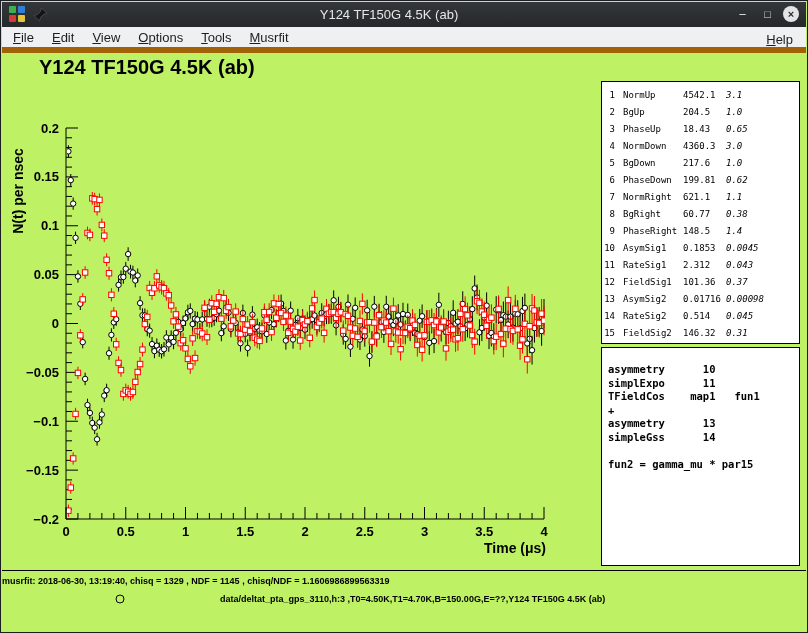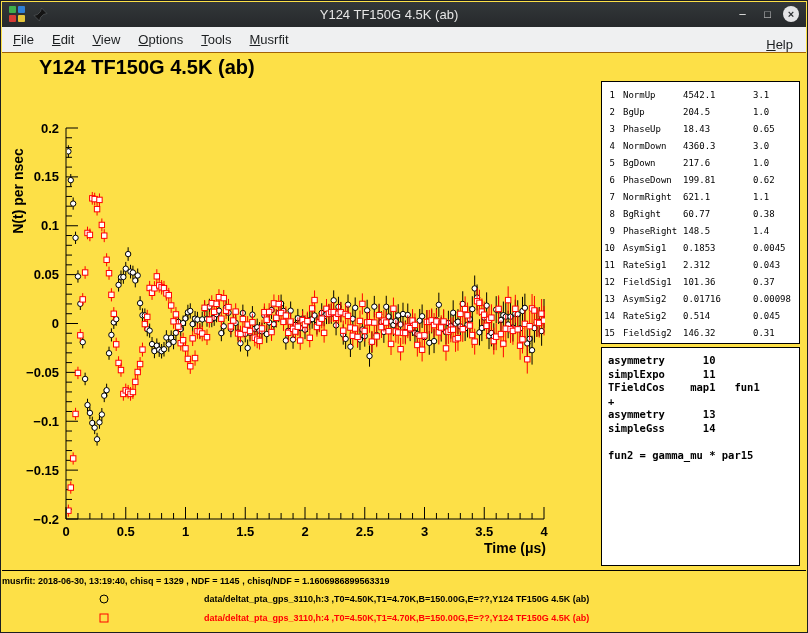--- a/index.html
+++ b/index.html
@@ -1,16 +1,16 @@
 <!DOCTYPE html>
 <html><head>
 <meta charset="utf-8">
 <style>
   html,body{margin:0;padding:0;background:#ffffff;}
-  .window{position:relative;width:808px;height:633px;background:#fde047;border:1px solid #1c1f21;
+  .window{position:relative;width:808px;height:633px;background:#bef264;border:1px solid #1c1f21;
           box-sizing:border-box;overflow:hidden;font-family:"Liberation Sans",sans-serif;}
 
   
   .titlebar{position:absolute;left:1px;top:1px;right:1px;height:25px;background:linear-gradient(#33373a,#26292b);}
   .tb-title{position:absolute;left:60px;right:90px;text-align:center;color:#e6e6e6;font-size:13px;line-height:25px;
             white-space:nowrap;overflow:hidden;}
   .app-icon{position:absolute;left:7px;top:4px;width:17px;height:17px;display:grid;
             grid-template-columns:7px 7px;grid-template-rows:7px 7px;gap:2px;}
   .app-icon i{display:block;border-radius:1px;}
   .app-icon i:nth-child(1){background:#3fae4c;}
@@ -20,50 +20,50 @@
   .pin-icon{position:absolute;left:31px;top:5px;width:15px;height:15px;}
   .tb-btn{position:absolute;top:4px;width:17px;height:17px;display:flex;align-items:center;justify-content:center;
           color:#dfdfdf;font-size:13px;line-height:17px;}
   .btn-min{right:55px;}
   .btn-max{right:30px;font-size:11px;}
   .btn-close{right:7px;width:16px;height:16px;top:4px;background:#e4e4e6;border-radius:50%;
              color:#2b2e31;font-weight:bold;font-size:11px;}
 
   
   .menubar{position:absolute;left:1px;top:26px;right:1px;height:26px;background:#eff0f1;
-           border-bottom:1px solid #a16207;display:flex;align-items:center;padding-left:2px;
+           border-bottom:6px solid #a16207;display:flex;align-items:center;padding-left:2px;
            font-size:13px;color:#1b1e20;box-sizing:border-box;}
   .menu-item{padding:0 9px;height:100%;display:flex;align-items:center;cursor:default;}
   .menu-help{margin-left:auto;margin-right:4px;align-items:flex-end;}
 
   
   .canvas-title{position:absolute;left:38px;top:55px;font-size:20px;font-weight:bold;color:#000;}
   #plot{position:absolute;left:0;top:80px;width:575px;height:490px;}
   .ticklab{font-family:"Liberation Sans",sans-serif;font-size:13px;font-weight:bold;fill:#000;}
   .axtitle{font-family:"Liberation Sans",sans-serif;font-size:14px;font-weight:bold;fill:#000;}
 
   
   .param-box{position:absolute;left:600px;top:80px;width:199px;height:263px;border:1px solid #000;
              background:#fff;box-sizing:border-box;padding-top:5px;
              font-family:"DejaVu Sans Mono",monospace;font-size:9px;color:#000;overflow:hidden;}
   .prow{display:flex;line-height:17px;white-space:pre;}
   .pno{width:13px;text-align:right;flex:none;}
   .pname{margin-left:8px;width:60px;flex:none;}
   .pval{width:42px;text-align:left;flex:none;}
-  .perr{margin-left:28px;flex:none;}
+  .perr{margin-left:1px;flex:none;font-style:italic;}
 
   .theory-box{position:absolute;left:600px;top:346px;width:199px;height:219px;border:1px solid #000;
-              background:#fff;box-sizing:border-box;padding:6px 6px;
+              background:#fff;box-sizing:border-box;padding:15px 6px;
               font-family:"DejaVu Sans Mono",monospace;font-size:10.5px;font-weight:bold;color:#000;overflow:hidden;}
   .tline{white-space:pre;line-height:13.5px;}
 
   
   .hsep{position:absolute;left:1px;right:1px;top:569px;height:1px;background:#000;}
   .status{position:absolute;left:1px;top:575px;font-size:9px;font-weight:bold;color:#000;white-space:nowrap;}
-  .legend-row{position:absolute;left:0;width:780px;height:16px;text-decoration:underline;}
+  .legend-row{position:absolute;left:16px;width:780px;height:16px;text-decoration:underline;}
   .lr1{top:590px;}
   .lr2{top:609px;}
   .lmark{position:absolute;left:97px;top:2px;}
   .llabel{position:absolute;left:203px;top:3px;font-size:9px;font-weight:bold;white-space:nowrap;color:#000;}
   .llabel.red{color:#ff0000;}
 </style>
 </head>
 <body>
 
 <div class="window">
@@ -1062,20 +1062,14 @@
 
   <div class="hsep"></div>
   <div class="status">musrfit: 2018-06-30, 13:19:40, chisq = 1329 , NDF = 1145 , chisq/NDF = 1.1606986899563319</div>
 
   <div class="legend-row lr1">
     <svg class="lmark" width="12" height="12">
       <circle cx="6" cy="6" r="4" fill="none" stroke="#000000" stroke-width="1"></circle>
     </svg>
     <span class="llabel">data/deltat_pta_gps_3110,h:3 ,T0=4.50K,T1=4.70K,B=150.00G,E=??,Y124 TF150G 4.5K (ab)</span>
   </div>
-  <div class="legend-row lr2">
-    <svg class="lmark" width="12" height="12">
-      <rect x="2" y="2" width="8" height="8" fill="none" stroke="#ff0000" stroke-width="1"></rect>
-    </svg>
-    <span class="llabel red">data/deltat_pta_gps_3110,h:4 ,T0=4.50K,T1=4.70K,B=150.00G,E=??,Y124 TF150G 4.5K (ab)</span>
-  </div>
 
 </div>
 
 </body></html>

